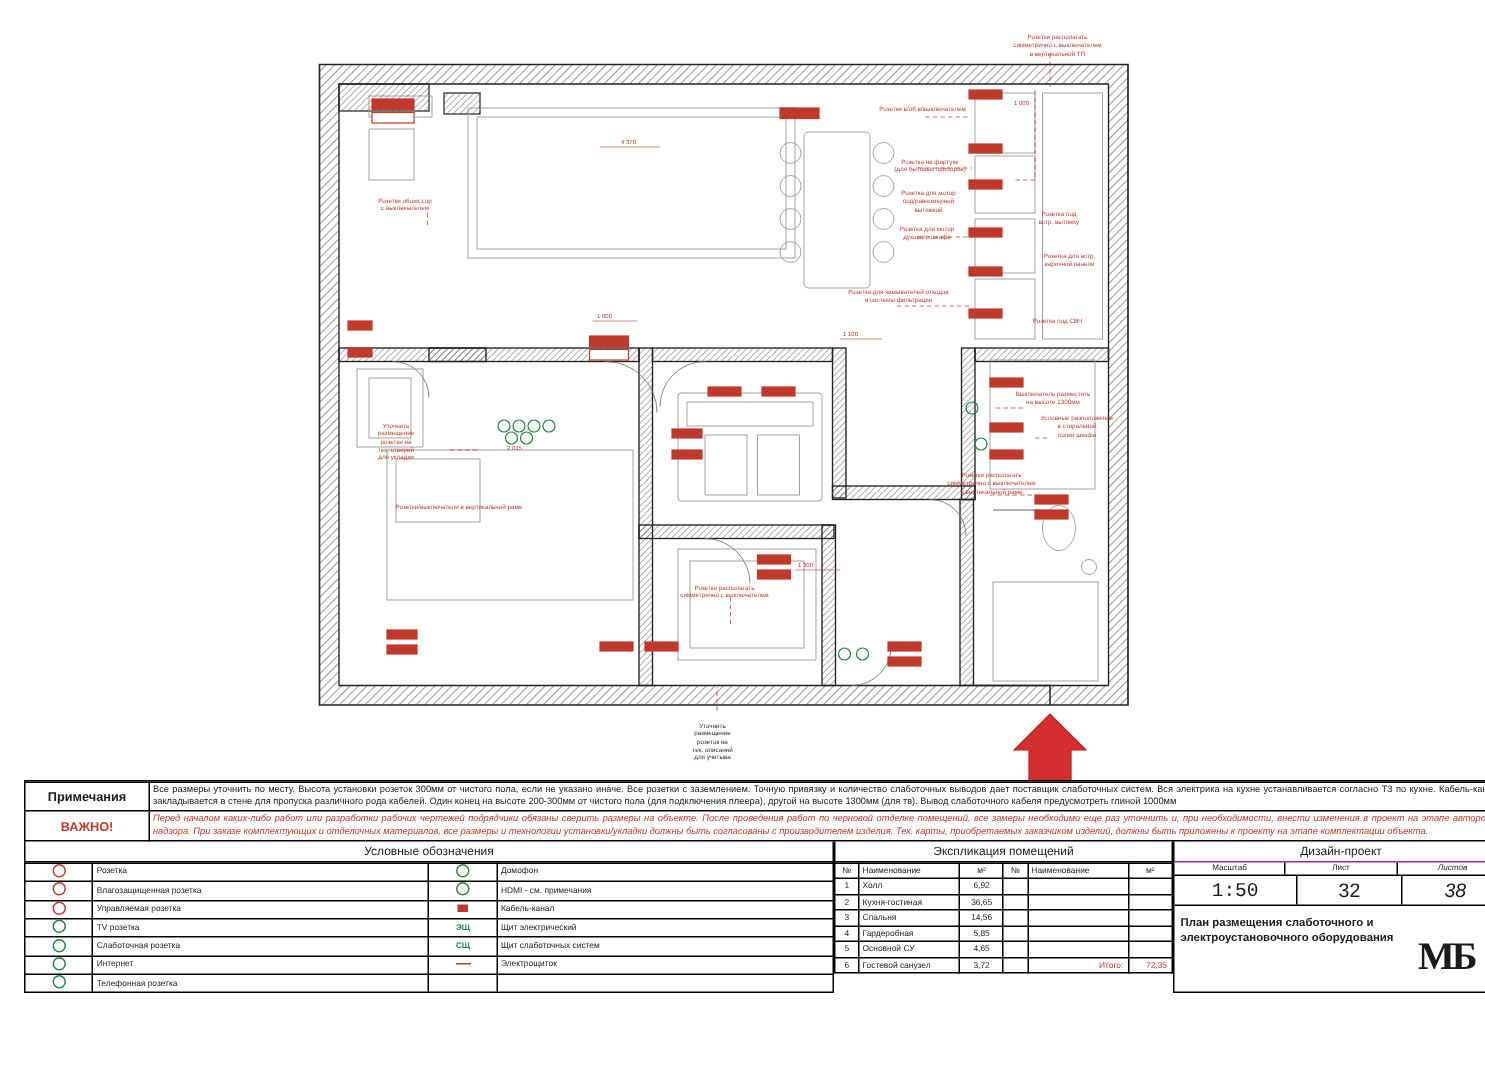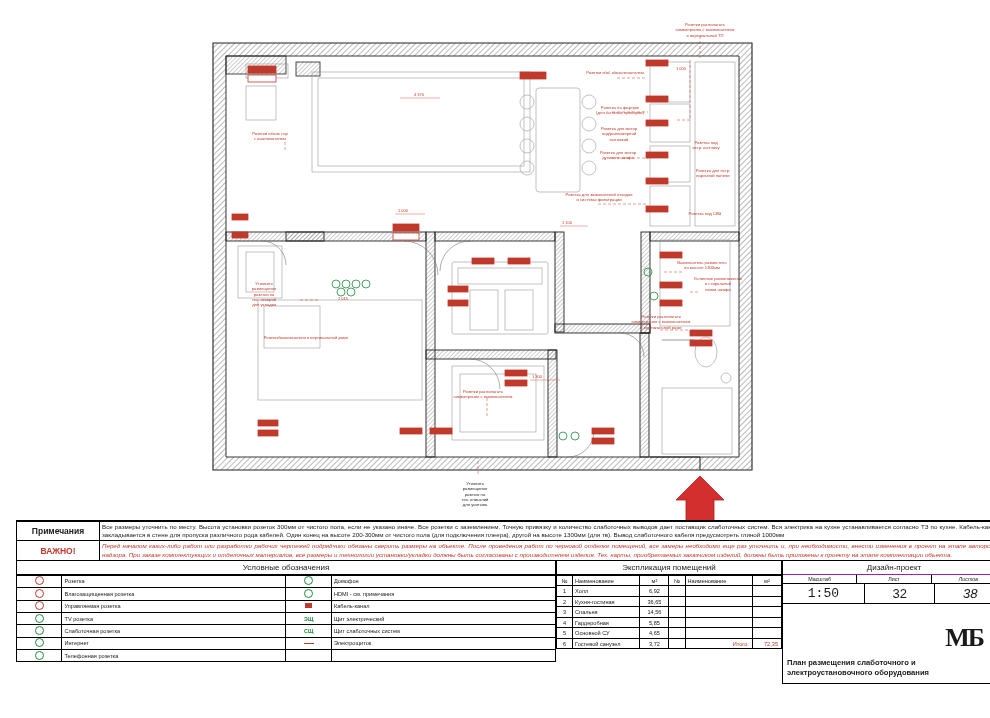--- a/index.html
+++ b/index.html
@@ -420,20 +420,20 @@
           <div class="title-grid">
             <div class="tg-cell" style="width:74px;">Масштаб</div>
             <div class="tg-cell" style="width:74px;">Лист</div>
             <div class="tg-cell" style="width:74px;">Листов</div>
           </div>
           <div class="title-grid" style="font-size:13px;">
             <div class="tg-cell" style="width:86px;padding:2px 0;font-family:Liberation Mono, monospace;">1:50</div>
             <div class="tg-cell" style="width:74px;padding:2px 0;">32</div>
             <div class="tg-cell" style="width:74px;padding:2px 0;">38</div>
           </div>
-          <div class="title-main" style="width:150px;margin-top:48px;">План размещения слаботочного и электроустановочного оборудования</div>
+          <div class="title-main" style="width:150px;">План размещения слаботочного и электроустановочного оборудования</div>
           <div class="logo">МБ</div>
         </div>
       </div>
 
     </div>
   </div>
 </div>
 
 </body></html>

